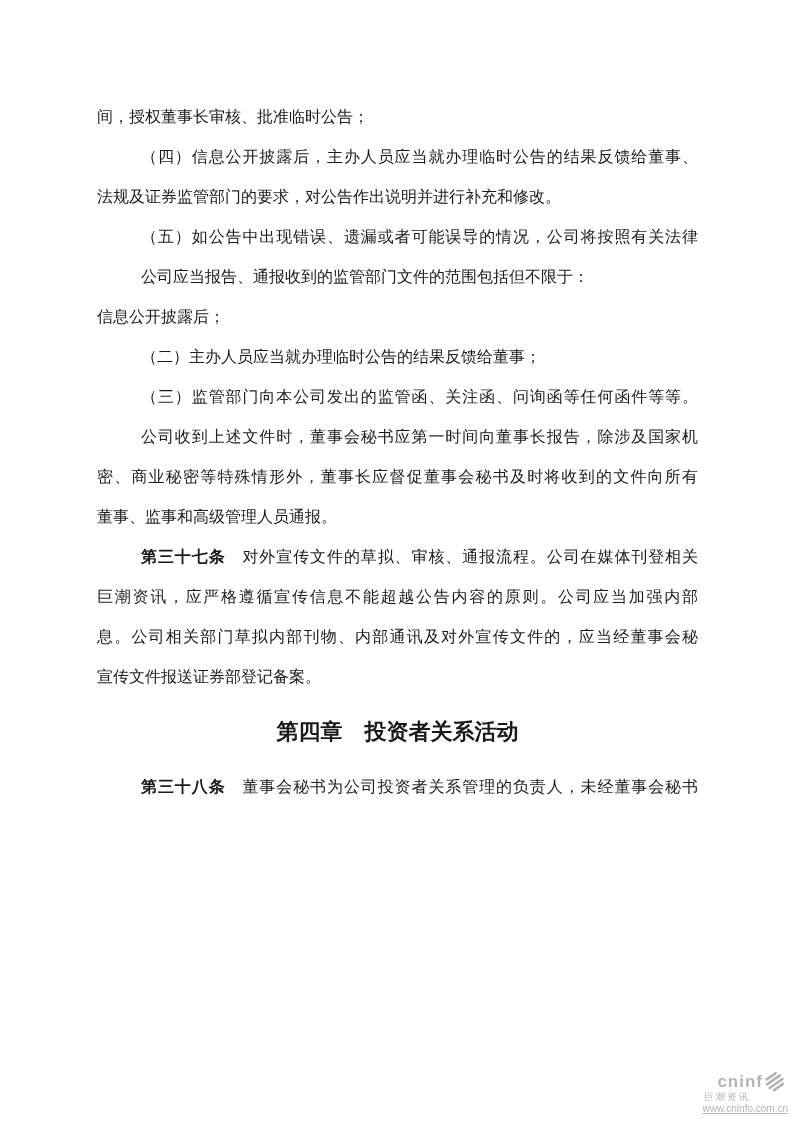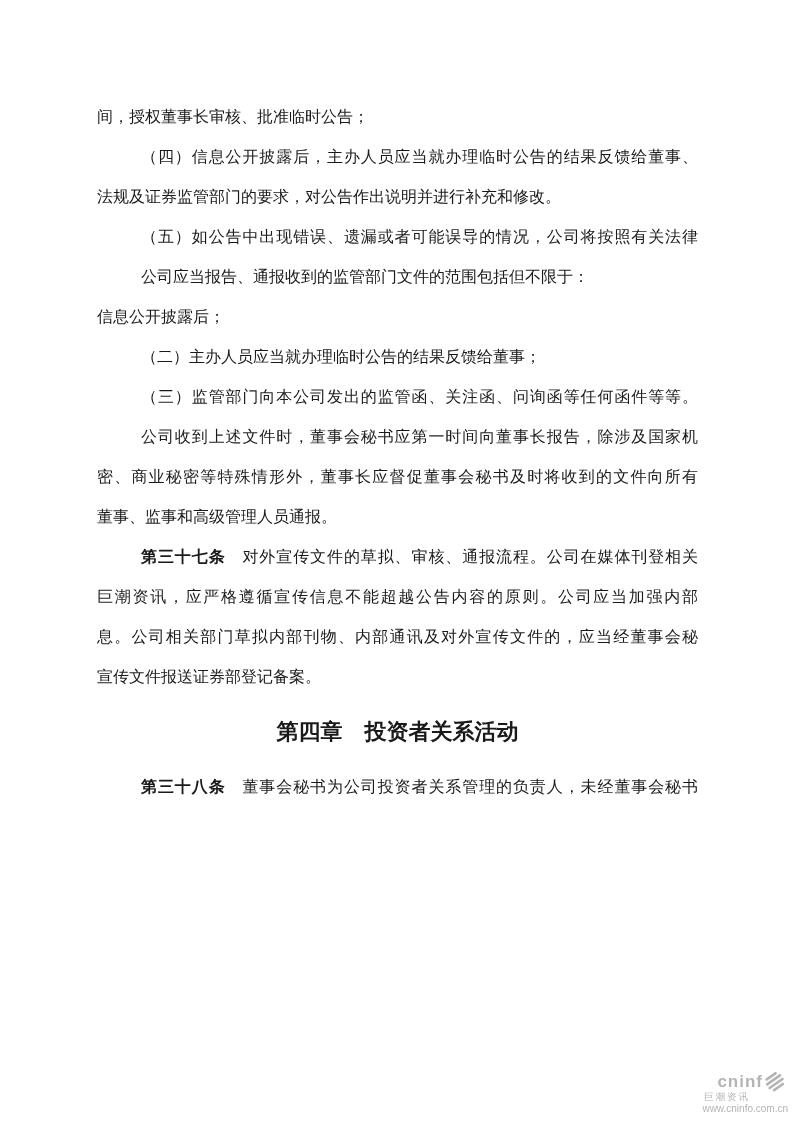--- a/index.html
+++ b/index.html
@@ -64,21 +64,21 @@
     font-size: 17px;
     font-weight: 700;
     letter-spacing: 1px;
   }
   .wm-icon { display: inline-block; width: 20px; height: 20px; }
   .wm-sub {
     font-size: 9.5px;
     letter-spacing: 2px;
     padding-right: 40px;
   }
-  .wm-url { font-size: 10px; padding-right: 2px; }
+  .wm-url { font-size: 10px; padding-right: 2px; text-decoration: underline; }
 </style>
 </head>
 <body>
 
 <div class="page">
 
   <div class="content" id="content">
       <div class="line"><span>间，授权董事长审核、批准临时公告；</span></div>
       <div class="line j ind"><span>（四）信息公开披露后，主办人员应当就办理临时公告的结果反馈给董事、</span></div>
       <div class="line"><span>法规及证券监管部门的要求，对公告作出说明并进行补充和修改。</span></div>

